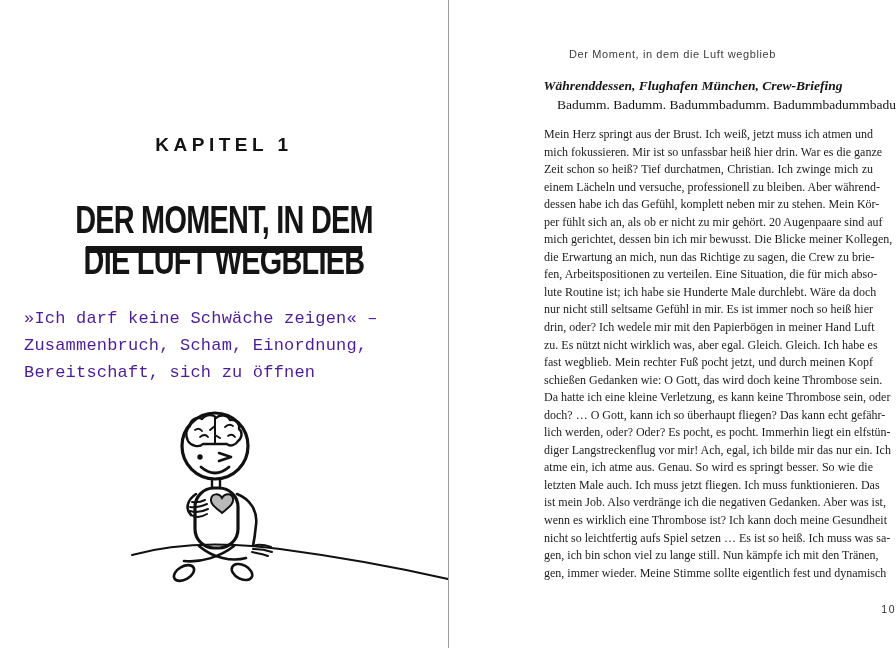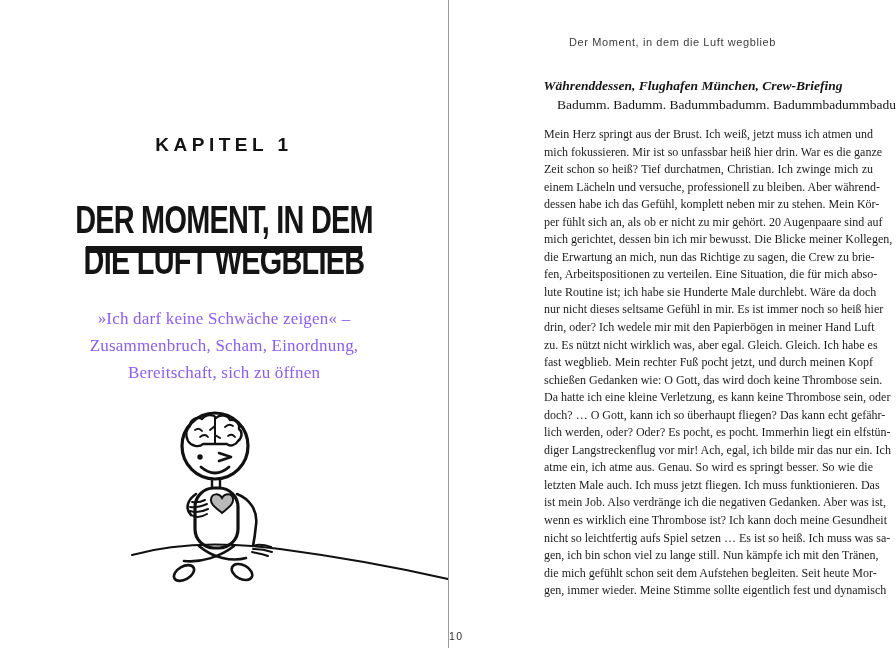--- a/index.html
+++ b/index.html
@@ -22,48 +22,48 @@
   }
   .title-line {
     display:block; font-family:"Liberation Sans", sans-serif; font-weight:bold;
     font-size:39px; line-height:41px; letter-spacing:-1px;
     transform:scaleX(0.74); transform-origin:50% 50%; white-space:nowrap;
   }
   .title-rule {
     position:absolute; left:86px; top:246px; width:276px; height:7px; background:#141414;
   }
   .subtitle {
-    position:absolute; left:24px; top:305px; width:400px; text-align:center;
-    font-family:Liberation Serif, serif; font-size:17px; line-height:27px;
-    color:#8b5cf6; letter-spacing:0.2px;
+    position:absolute; left:24px; top:305px; width:400px; 
+    font-family:Liberation Mono, monospace; font-size:17px; line-height:27px;
+    color:#4c1d95; letter-spacing:0.2px;
   }
   .figure { position:absolute; left:100px; top:405px; width:350px; height:195px; }
 
   
   .running-header {
-    position:absolute; left:449px; top:36px; width:447px; text-align:center;
+    position:absolute; left:449px; top:48px; width:447px; text-align:center;
     font-family:"Liberation Sans", sans-serif; font-size:11px; letter-spacing:0.6px; color:#3d3d3d;
   }
   .scene-heading {
     position:absolute; left:512px; top:78px; width:362px;
     font-family:"Liberation Serif", serif; font-style:italic; font-weight:bold;
     font-size:13.5px; color:#161616; white-space:nowrap;text-align:center;
   }
   .onomatopoeia {
     position:absolute; left:512px; top:97px; width:362px;
     font-family:"Liberation Serif", serif; font-size:13.5px; color:#161616; white-space:nowrap;margin-left:45px;
   }
   .body-block { position:absolute; left:512px; top:126px; width:361px; }
   .body-line {
     font-family:"Liberation Serif", serif; font-size:12px; line-height:17.55px;
     color:#1c1c1c; white-space:nowrap; text-align:justify; text-align-last:justify;margin-left:32px;
   }
   .folio {
-    position:absolute; left:449px; top:603px; width:447px; text-align:left;
-    font-family:"Liberation Sans", sans-serif; font-size:10.5px; letter-spacing:1.5px; color:#2e2e2e;margin-top:27px;
+    position:absolute; left:449px; top:603px; width:447px; text-align:right;
+    font-family:"Liberation Sans", sans-serif; font-size:10.5px; letter-spacing:1.5px; color:#2e2e2e;
   }
   svg .ln { fill:none; stroke:#111; stroke-linecap:round; stroke-linejoin:round; }
 </style>
 </head>
 <body>
 
 <div class="canvas">
 
   <div>
     <div class="kicker">KAPITEL 1</div>
@@ -129,34 +129,33 @@
         <div class="body-line">Mein Herz springt aus der Brust. Ich weiß, jetzt muss ich atmen und</div>
         <div class="body-line">mich fokussieren. Mir ist so unfassbar heiß hier drin. War es die ganze</div>
         <div class="body-line">Zeit schon so heiß? Tief durchatmen, Christian. Ich zwinge mich zu</div>
         <div class="body-line">einem Lächeln und versuche, professionell zu bleiben. Aber während-</div>
         <div class="body-line">dessen habe ich das Gefühl, komplett neben mir zu stehen. Mein Kör-</div>
         <div class="body-line">per fühlt sich an, als ob er nicht zu mir gehört. 20 Augenpaare sind auf</div>
         <div class="body-line">mich gerichtet, dessen bin ich mir bewusst. Die Blicke meiner Kollegen,</div>
         <div class="body-line">die Erwartung an mich, nun das Richtige zu sagen, die Crew zu brie-</div>
         <div class="body-line">fen, Arbeitspositionen zu verteilen. Eine Situation, die für mich abso-</div>
         <div class="body-line">lute Routine ist; ich habe sie Hunderte Male durchlebt. Wäre da doch</div>
-        <div class="body-line">nur nicht dieses seltsame Gefühl in mir. Es ist immer noch so heiß hier</div>
+        <div class="body-line">nur nicht still seltsame Gefühl in mir. Es ist immer noch so heiß hier</div>
         <div class="body-line">drin, oder? Ich wedele mir mit den Papierbögen in meiner Hand Luft</div>
         <div class="body-line">zu. Es nützt nicht wirklich was, aber egal. Gleich. Gleich. Ich habe es</div>
         <div class="body-line">fast wegblieb. Mein rechter Fuß pocht jetzt, und durch meinen Kopf</div>
         <div class="body-line">schießen Gedanken wie: O Gott, das wird doch keine Thrombose sein.</div>
         <div class="body-line">Da hatte ich eine kleine Verletzung, es kann keine Thrombose sein, oder</div>
         <div class="body-line">doch? … O Gott, kann ich so überhaupt fliegen? Das kann echt gefähr-</div>
         <div class="body-line">lich werden, oder? Oder? Es pocht, es pocht. Immerhin liegt ein elfstün-</div>
         <div class="body-line">diger Langstreckenflug vor mir! Ach, egal, ich bilde mir das nur ein. Ich</div>
         <div class="body-line">atme ein, ich atme aus. Genau. So wird es springt besser. So wie die</div>
         <div class="body-line">letzten Male auch. Ich muss jetzt fliegen. Ich muss funktionieren. Das</div>
         <div class="body-line">ist mein Job. Also verdränge ich die negativen Gedanken. Aber was ist,</div>
         <div class="body-line">wenn es wirklich eine Thrombose ist? Ich kann doch meine Gesundheit</div>
         <div class="body-line">nicht so leichtfertig aufs Spiel setzen … Es ist so heiß. Ich muss was sa-</div>
         <div class="body-line">gen, ich bin schon viel zu lange still. Nun kämpfe ich mit den Tränen,</div>
-        <div class="body-line">die mich gefühlt schon seit dem Aufstehen begleiten. Seit heute Mor-</div>
         <div class="body-line">gen, immer wieder. Meine Stimme sollte eigentlich fest und dynamisch</div>
       </div>
     <div class="folio">10</div>
   </div>
 
 </div>
 
 </body></html>

